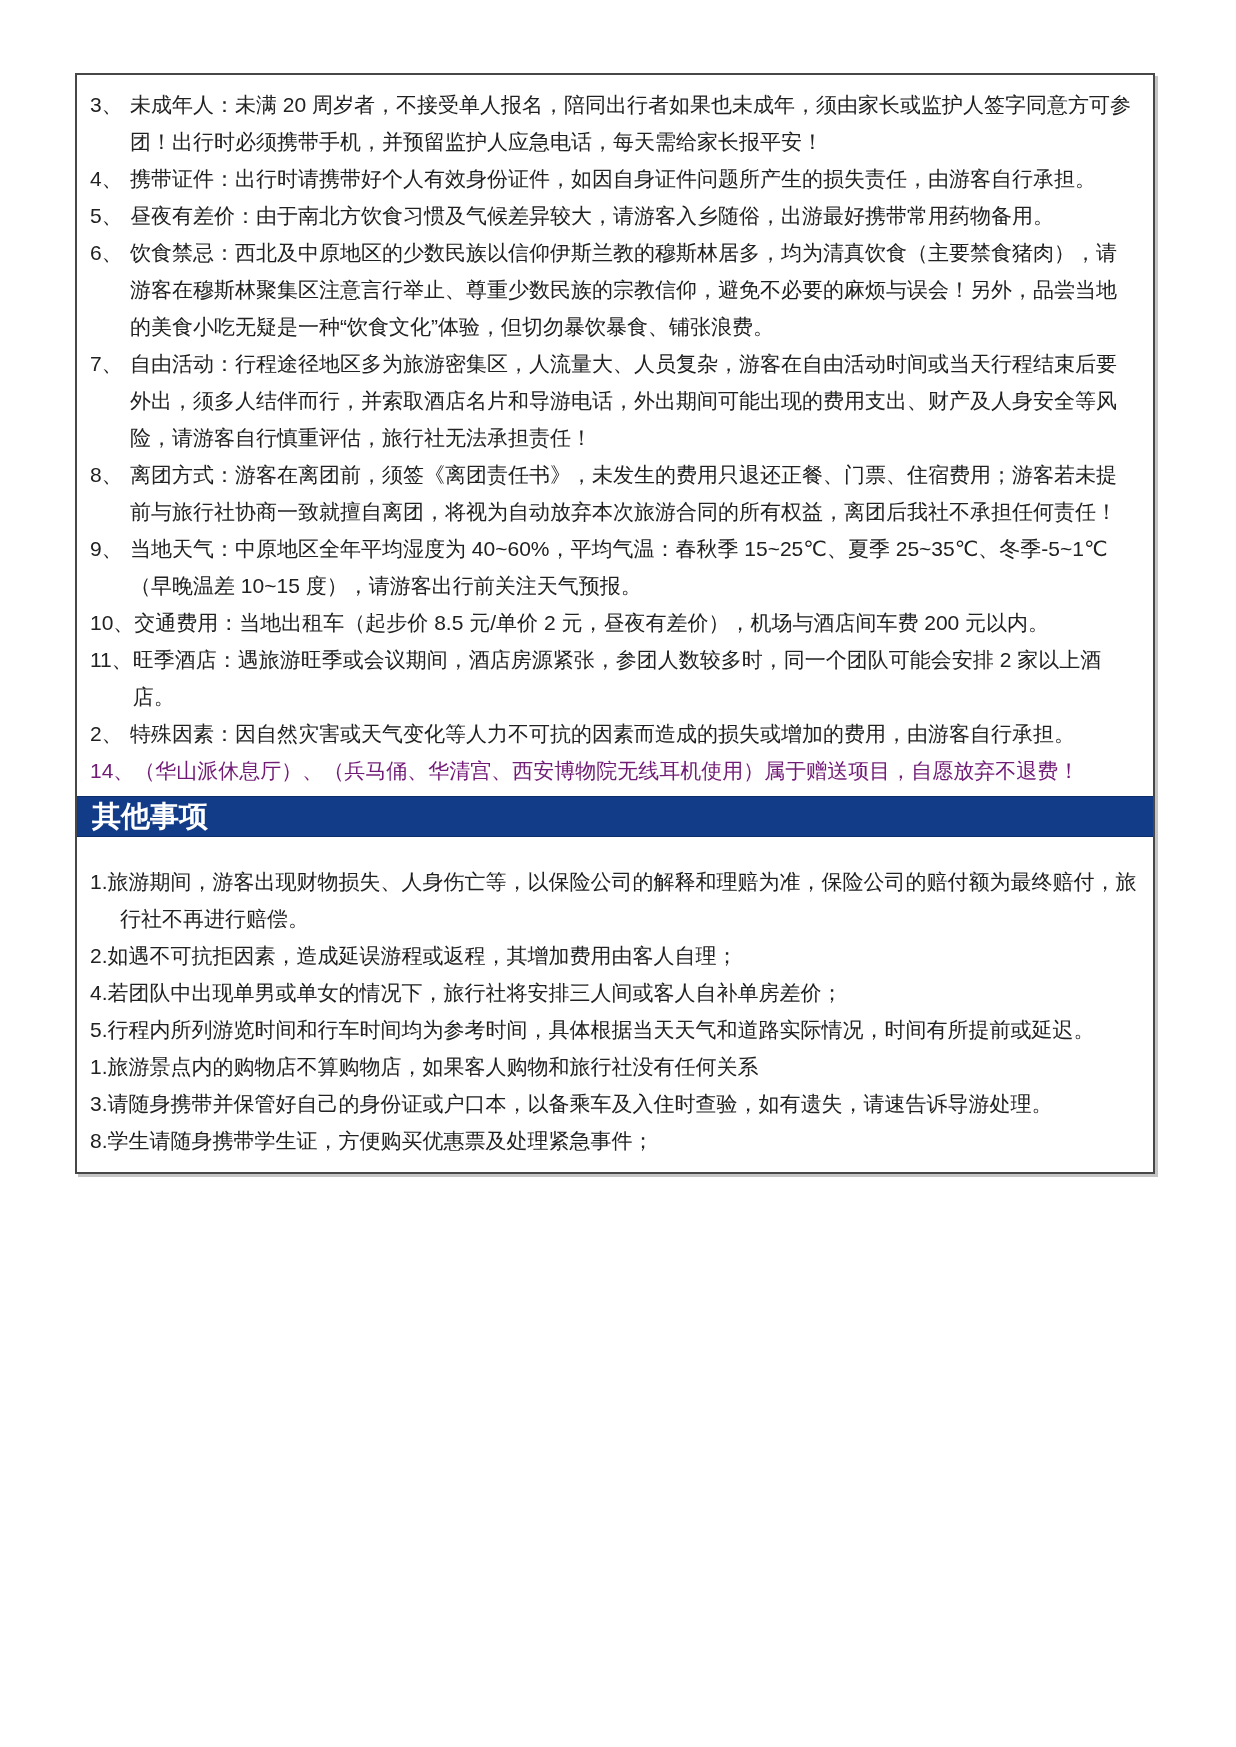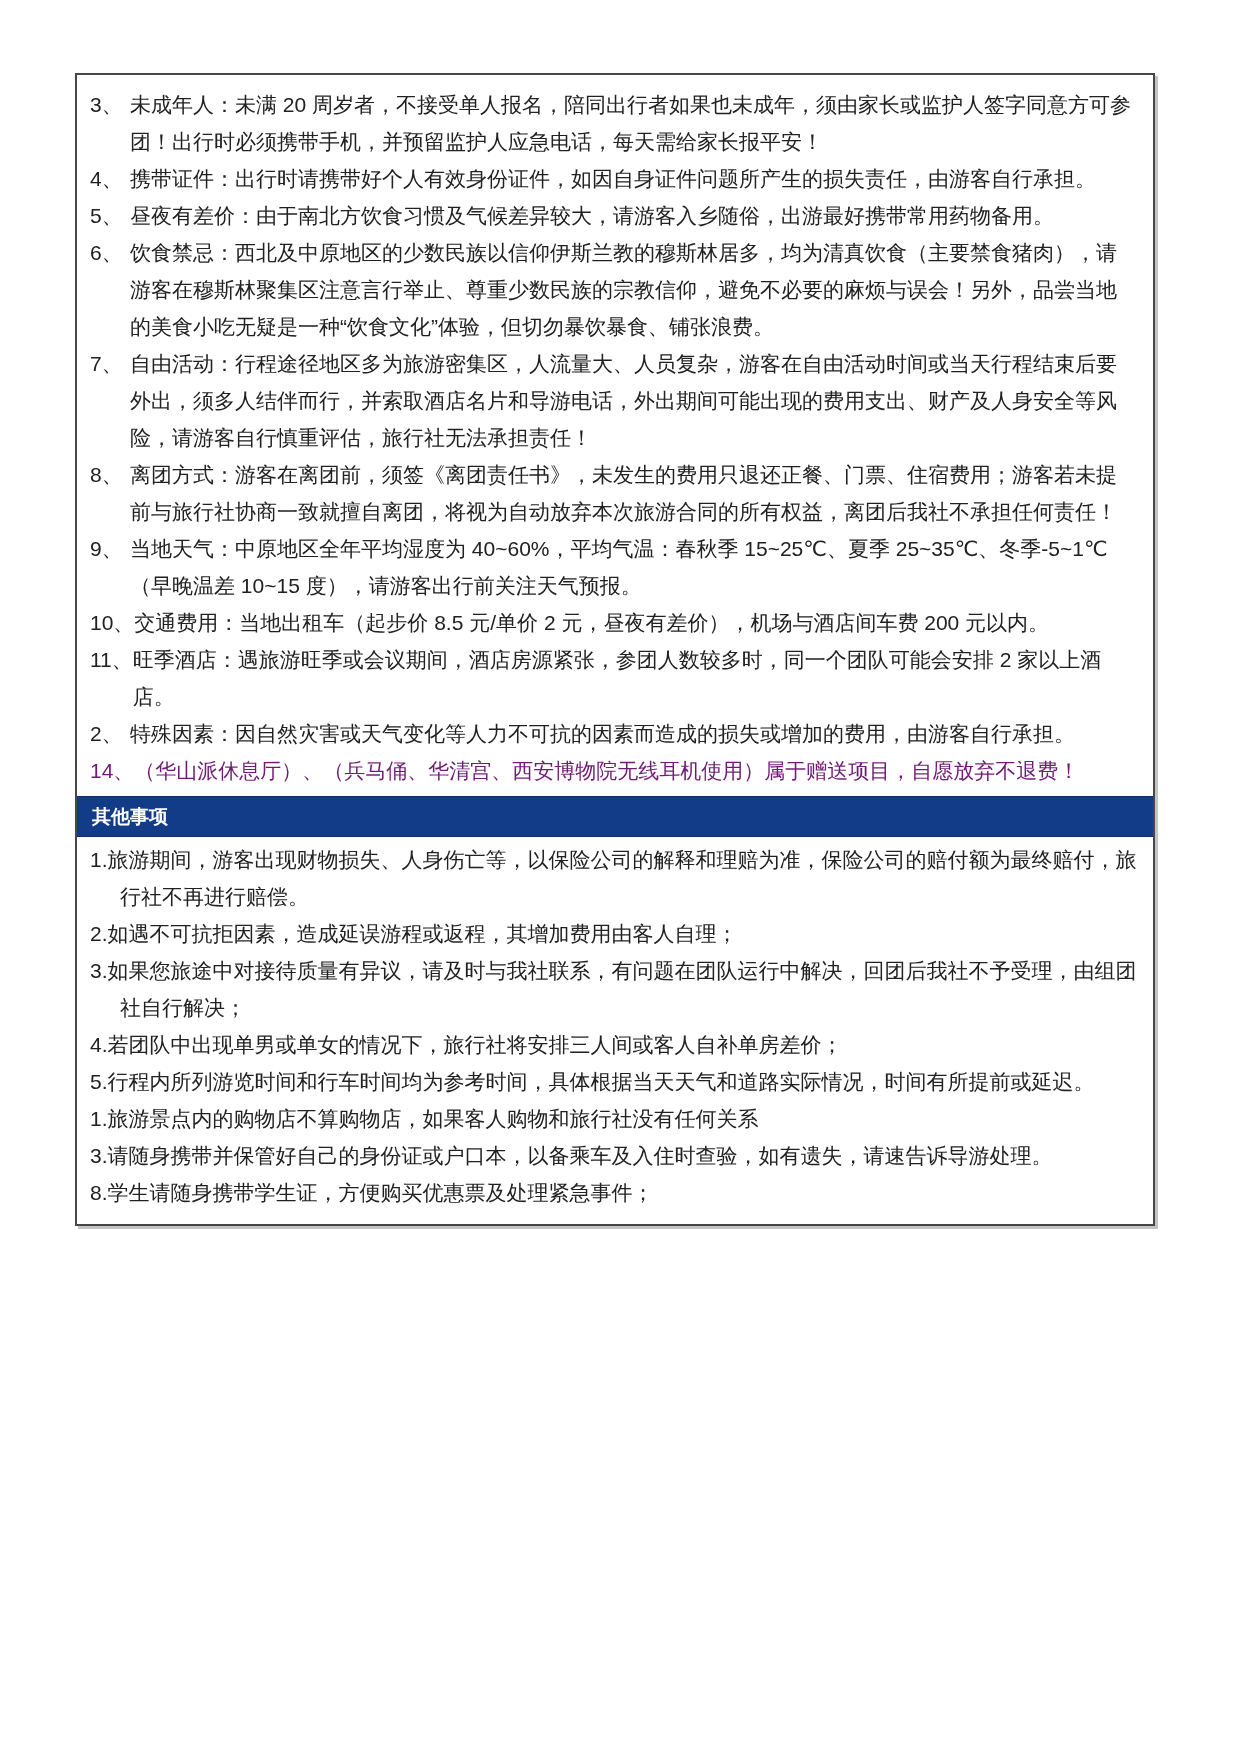--- a/index.html
+++ b/index.html
@@ -38,29 +38,29 @@
   .notice-item .txt{
     flex:1 1 auto;
   }
   .notice-item.highlight{
     color:#701a75;
   }
   .section-bar{
     background:#123b88;
     color:#ffffff;
     font-weight:bold;
-    font-size:19px;
+    font-size:29px;
     height:39px;
     line-height:39px;
     padding-left:15px;
     border-top:1px solid #0d2d6b;
     border-bottom:1px solid #0d2d6b;
   }
   .other-section{
-    padding:4px 16px 13px 13px;
+    padding:26px 16px 13px 13px;
   }
   .other-item{
     font-size:21px;
     line-height:37px;
     color:#212121;
     padding-left:30px;
     text-indent:-30px;
   }
 </style>
 </head>
@@ -114,21 +114,20 @@
         <span class="num">14、</span>
         <span class="txt">（华山派休息厅）、（兵马俑、华清宫、西安博物院无线耳机使用）属于赠送项目，自愿放弃不退费！</span>
       </div>
     </div>
 
     <div class="section-bar">其他事项</div>
 
     <div class="other-section">
       <div class="other-item">1.旅游期间，游客出现财物损失、人身伤亡等，以保险公司的解释和理赔为准，保险公司的赔付额为最终赔付，旅行社不再进行赔偿。</div>
       <div class="other-item">2.如遇不可抗拒因素，造成延误游程或返程，其增加费用由客人自理；</div>
-      <div class="other-item">3.如果您旅途中对接待质量有异议，请及时与我社联系，有问题在团队运行中解决，回团后我社不予受理，由组团社自行解决；</div>
       <div class="other-item">4.若团队中出现单男或单女的情况下，旅行社将安排三人间或客人自补单房差价；</div>
       <div class="other-item">5.行程内所列游览时间和行车时间均为参考时间，具体根据当天天气和道路实际情况，时间有所提前或延迟。</div>
       <div class="other-item">1.旅游景点内的购物店不算购物店，如果客人购物和旅行社没有任何关系</div>
       <div class="other-item">3.请随身携带并保管好自己的身份证或户口本，以备乘车及入住时查验，如有遗失，请速告诉导游处理。</div>
       <div class="other-item">8.学生请随身携带学生证，方便购买优惠票及处理紧急事件；</div>
     </div>
 
   </div>
 </div>
 

